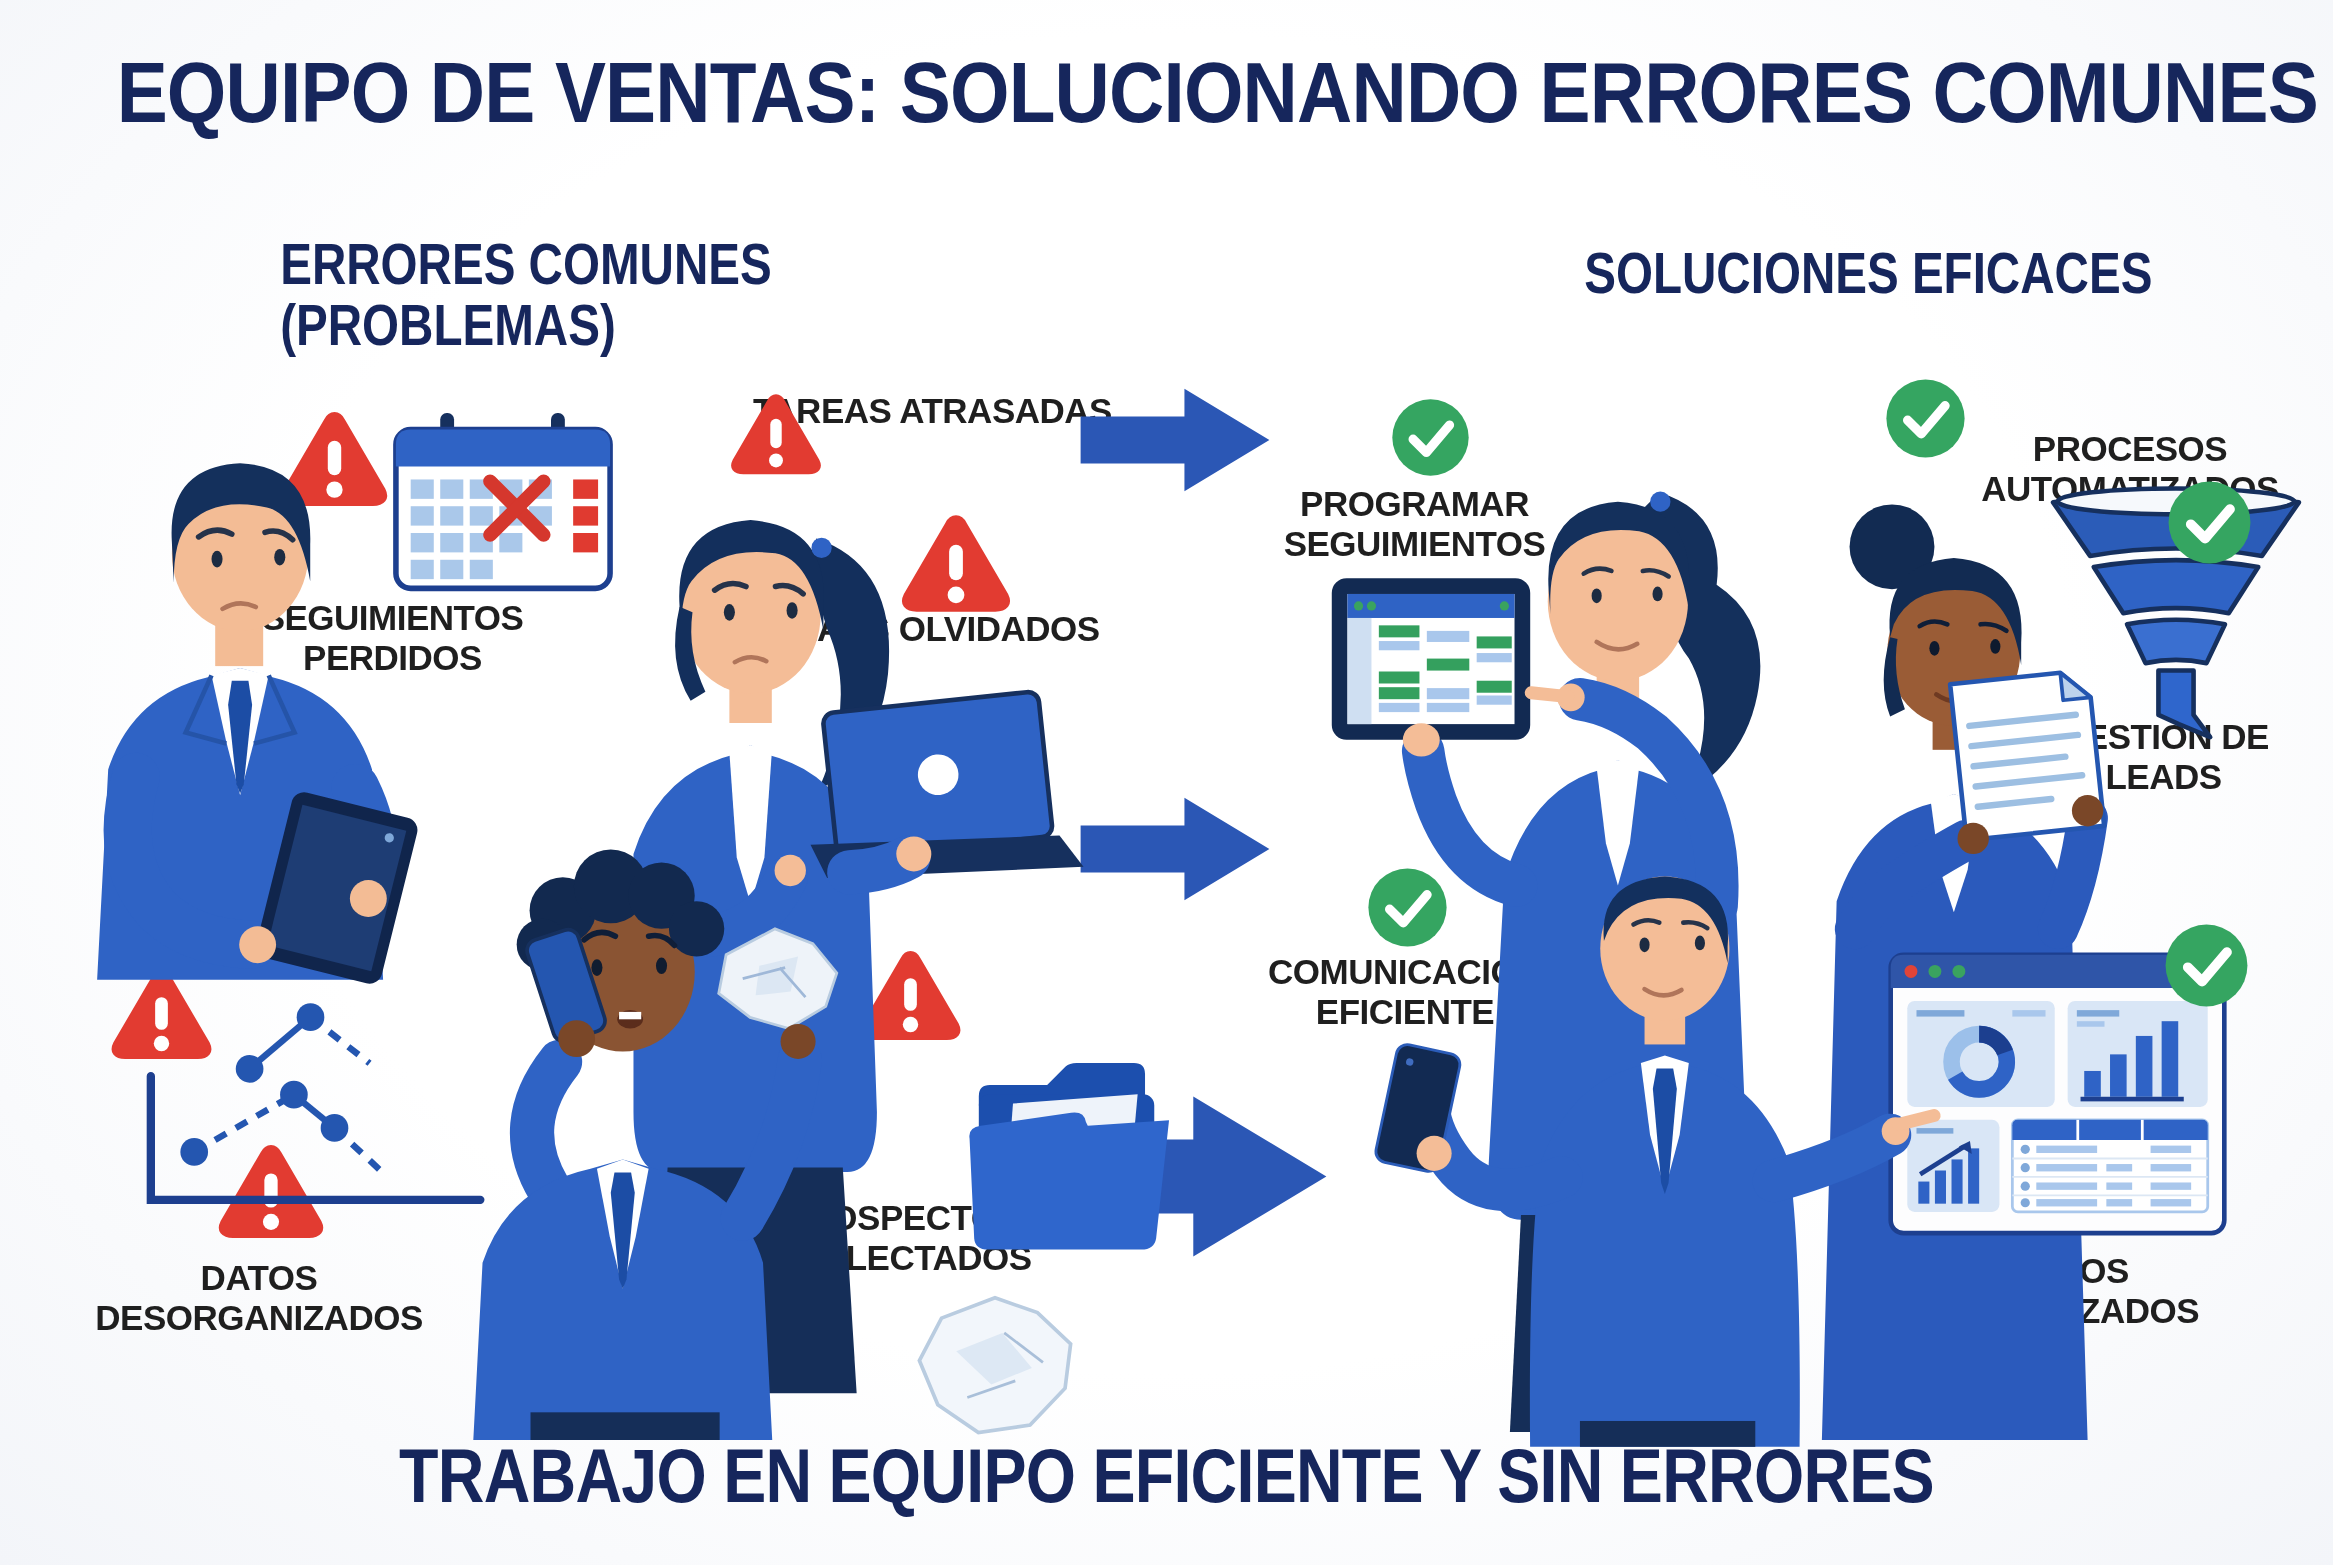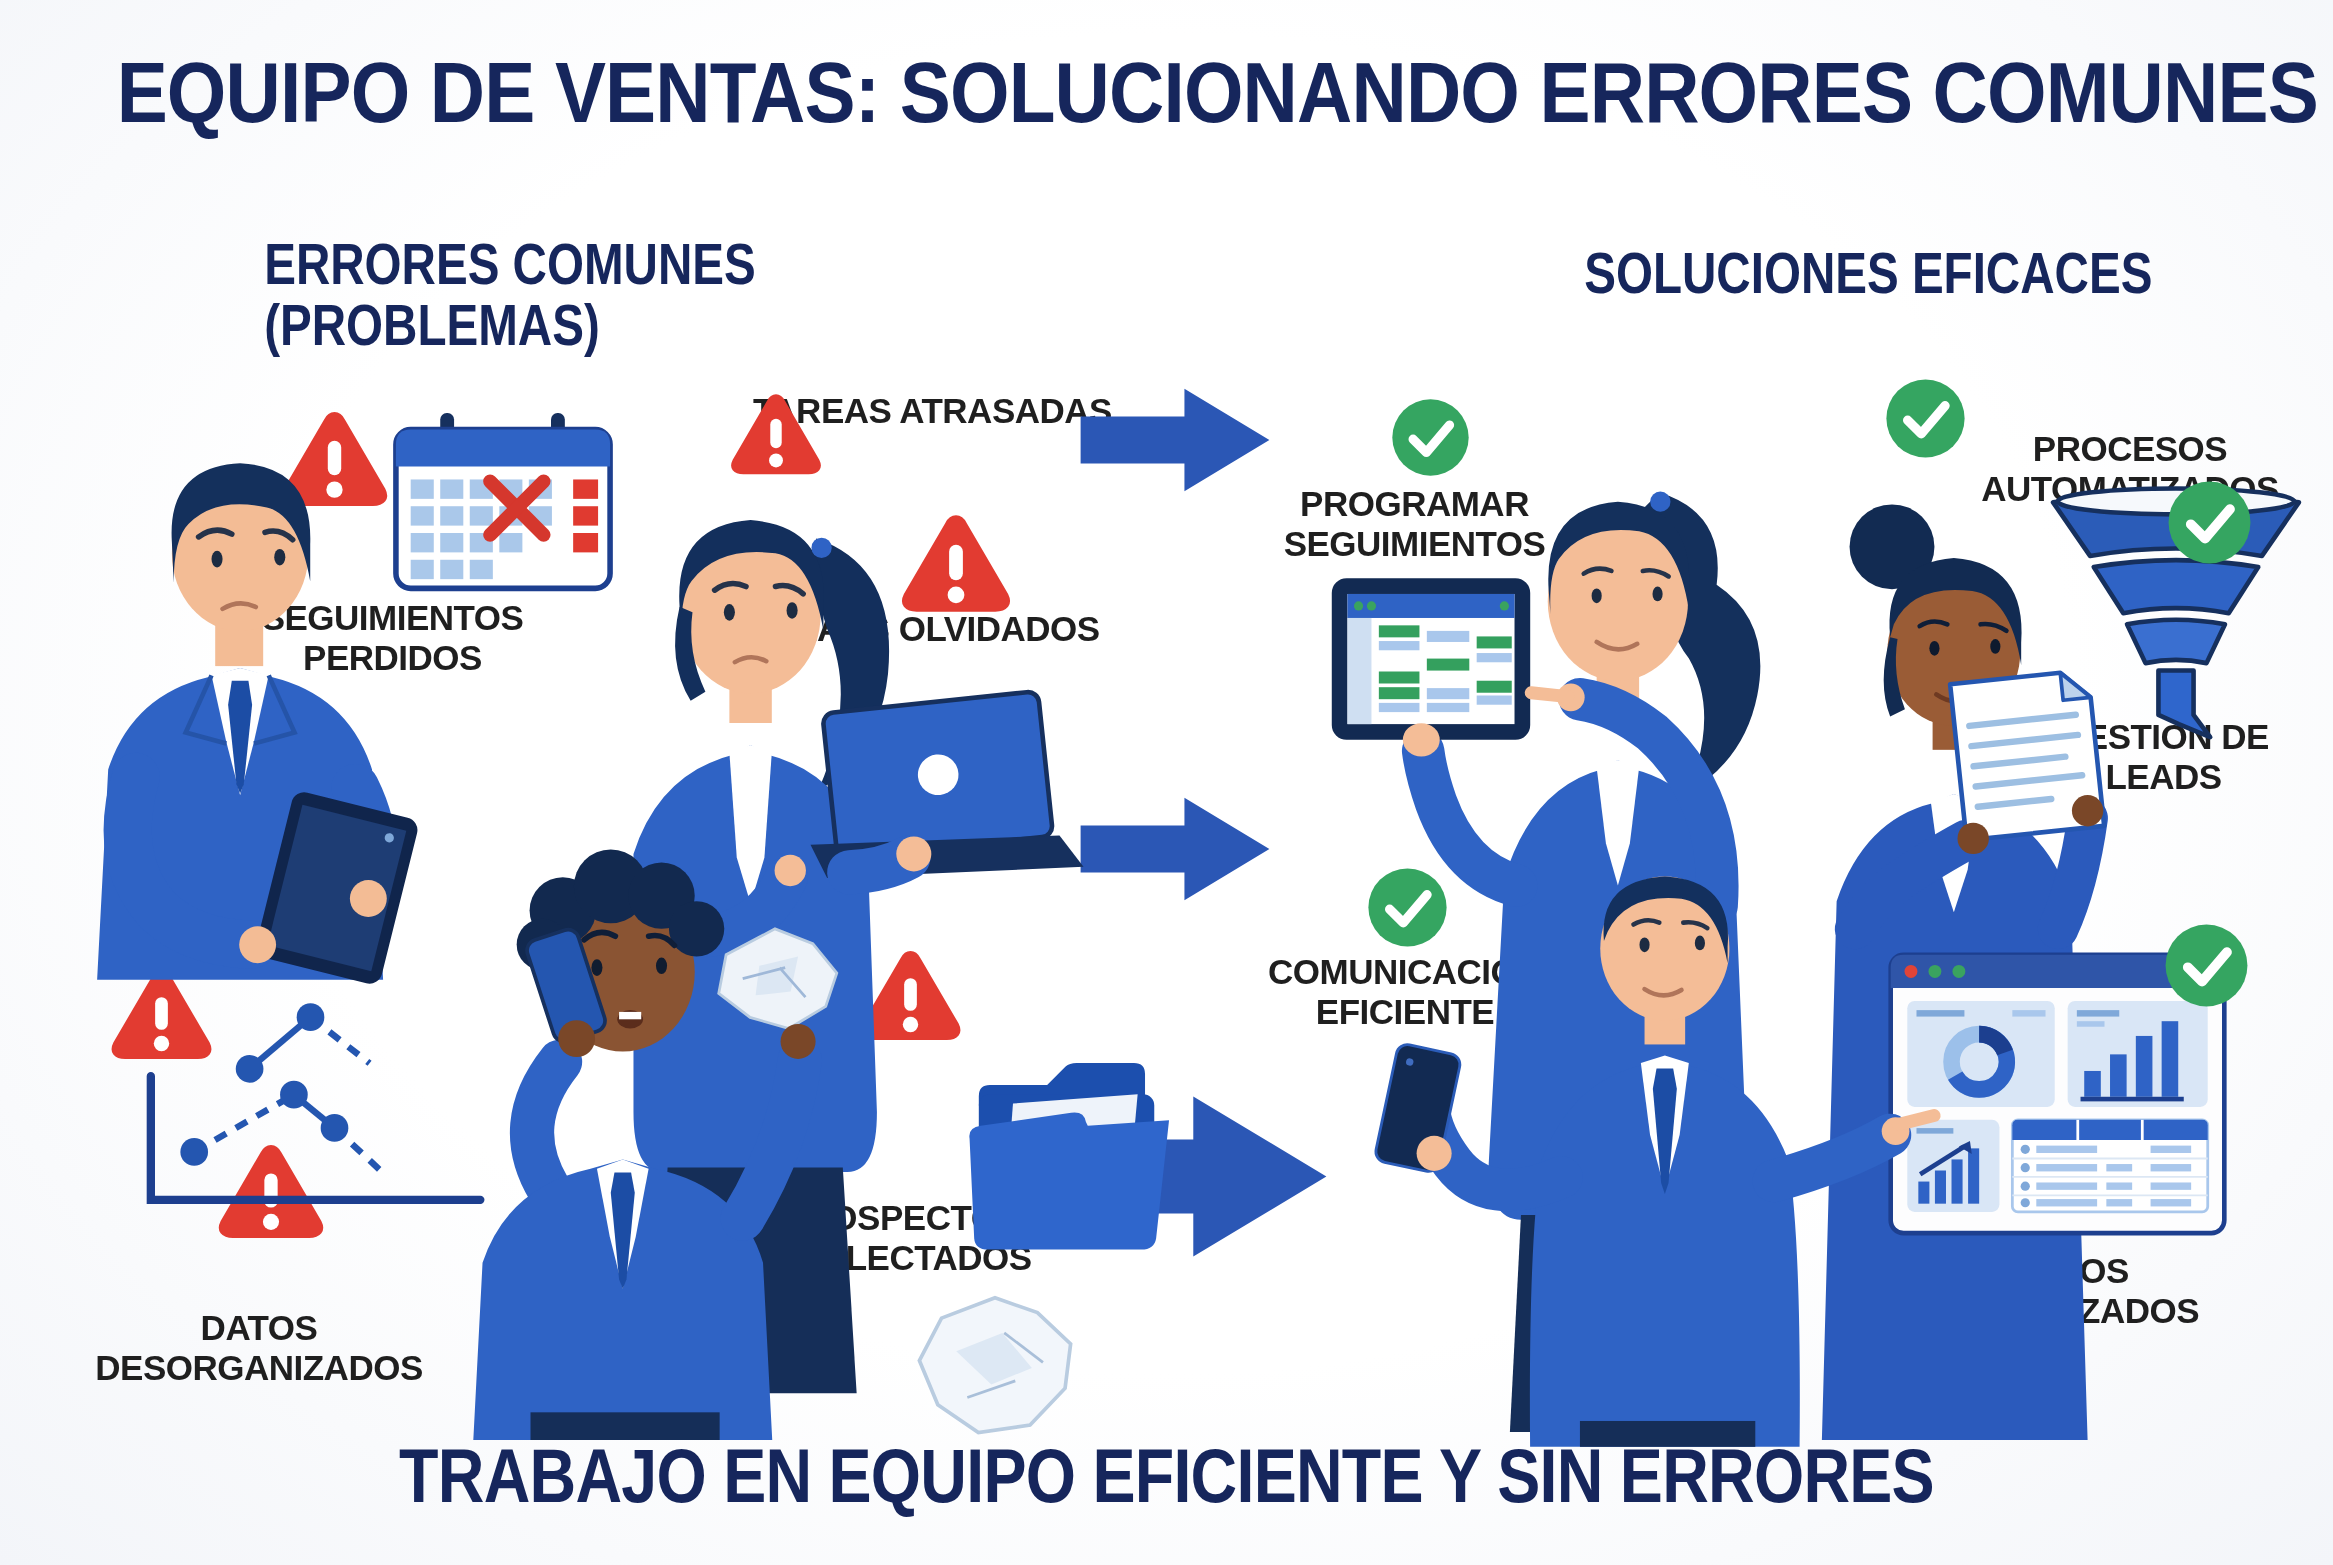--- a/index.html
+++ b/index.html
@@ -42,30 +42,30 @@
         <path d="M29 52 L45 68 L73 35" stroke="#ffffff" stroke-width="11" fill="none" stroke-linecap="round" stroke-linejoin="round"></path>
       </symbol>
       <symbol id="arrow" viewBox="0 0 240 150">
         <polygon points="0,45 132,45 132,10 240,75 132,140 132,105 0,105" fill="#2b57b5"></polygon>
       </symbol>
     </defs>
   </svg>
 
   <div id="main-title" class="abs navy-title">EQUIPO DE VENTAS: SOLUCIONANDO ERRORES COMUNES</div>
 
-  <div class="abs" style="left:231px;top:233px;width:369px;">
+  <div class="abs" style="left:247px;top:233px;width:369px;">
     <div class="col-heading">ERRORES COMUNES</div>
     <div class="col-heading">(PROBLEMAS)</div>
   </div>
   <div class="abs col-heading" style="left:1551px;top:242px;width:369px;">SOLUCIONES EFICACES</div>
 
   <div class="abs label" style="left:208px;top:598px;width:369px;">SEGUIMIENTOS PERDIDOS</div>
   <div class="abs label" style="left:748px;top:391px;width:369px;">TAREAS ATRASADAS</div>
   <div class="abs label" style="left:752px;top:609px;width:369px;">LEADS OLVIDADOS</div>
-  <div class="abs label" style="left:42px;top:1308px;width:434px;">DATOS DESORGANIZADOS</div>
+  <div class="abs label" style="left:42px;top:1258px;width:434px;">DATOS DESORGANIZADOS</div>
   <div class="abs label" style="left:717px;top:1198px;width:369px;">PROSPECTOS NEGLECTADOS</div>
 
   <div class="abs label" style="left:1230px;top:484px;width:369px;">PROGRAMAR SEGUIMIENTOS</div>
   <div class="abs label" style="left:1936px;top:393px;width:388px;margin-top:36px;">PROCESOS AUTOMATIZADOS</div>
   <div class="abs label" style="left:2001px;top:717px;width:325px;">GESTIÓN DE LEADS</div>
   <div class="abs label" style="left:1202px;top:952px;width:406px;">COMUNICACIÓN EFICIENTE</div>
   <div class="abs label" style="left:1886px;top:1251px;width:369px;">DATOS ORGANIZADOS</div>
 
   <div id="footer-title" class="abs navy-title">TRABAJO EN EQUIPO EFICIENTE Y SIN ERRORES</div>
 

